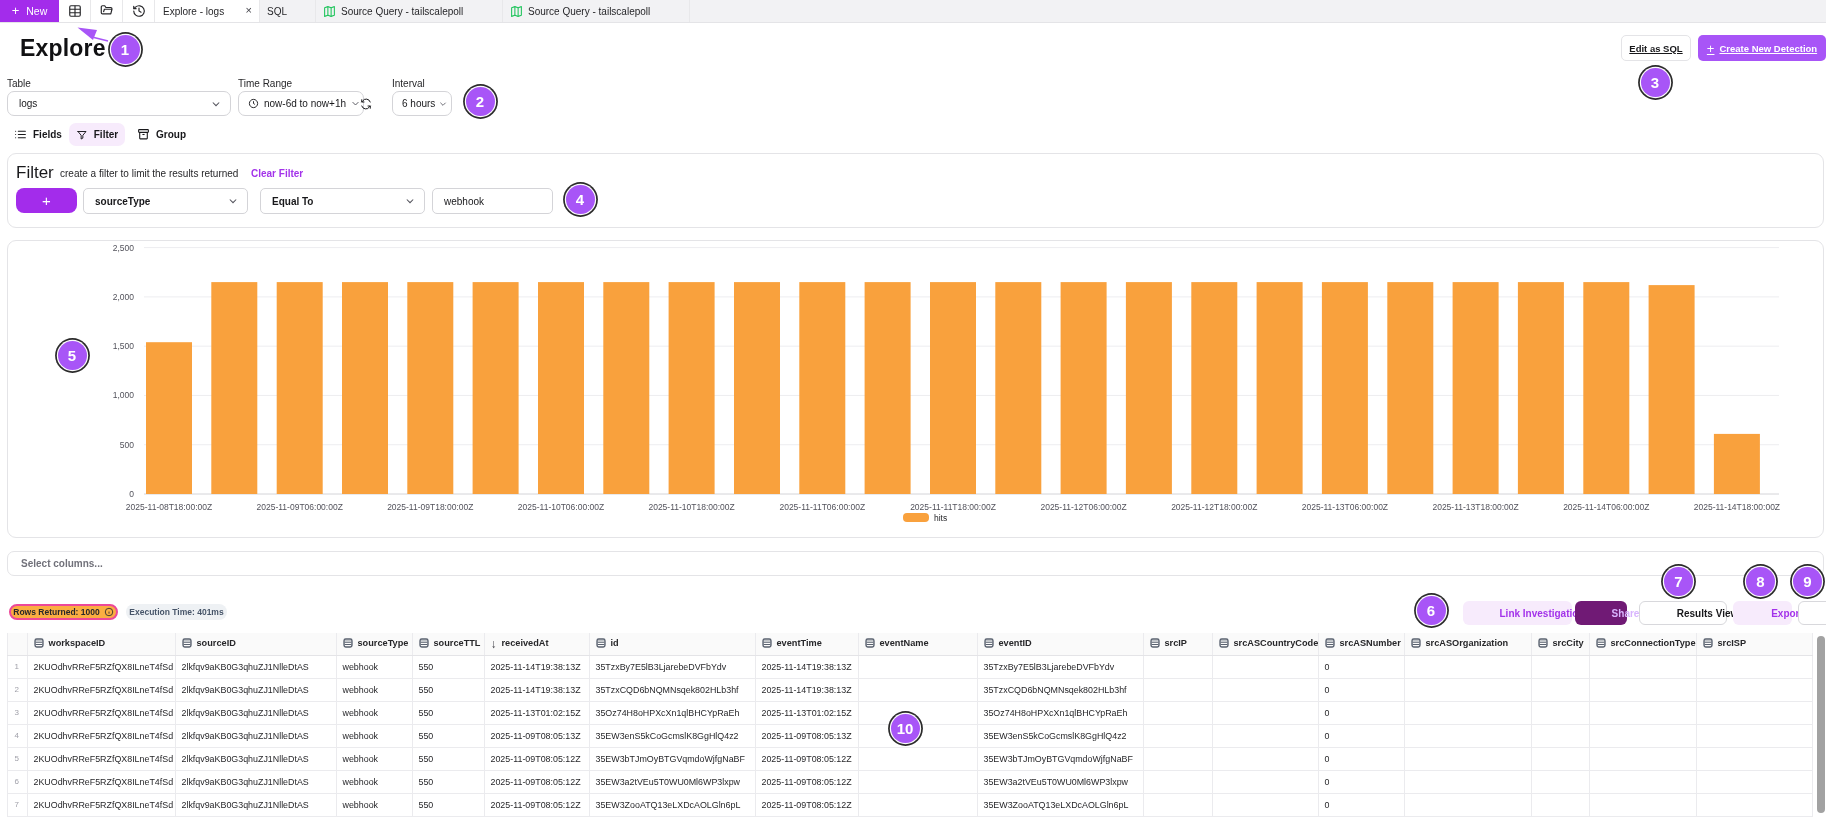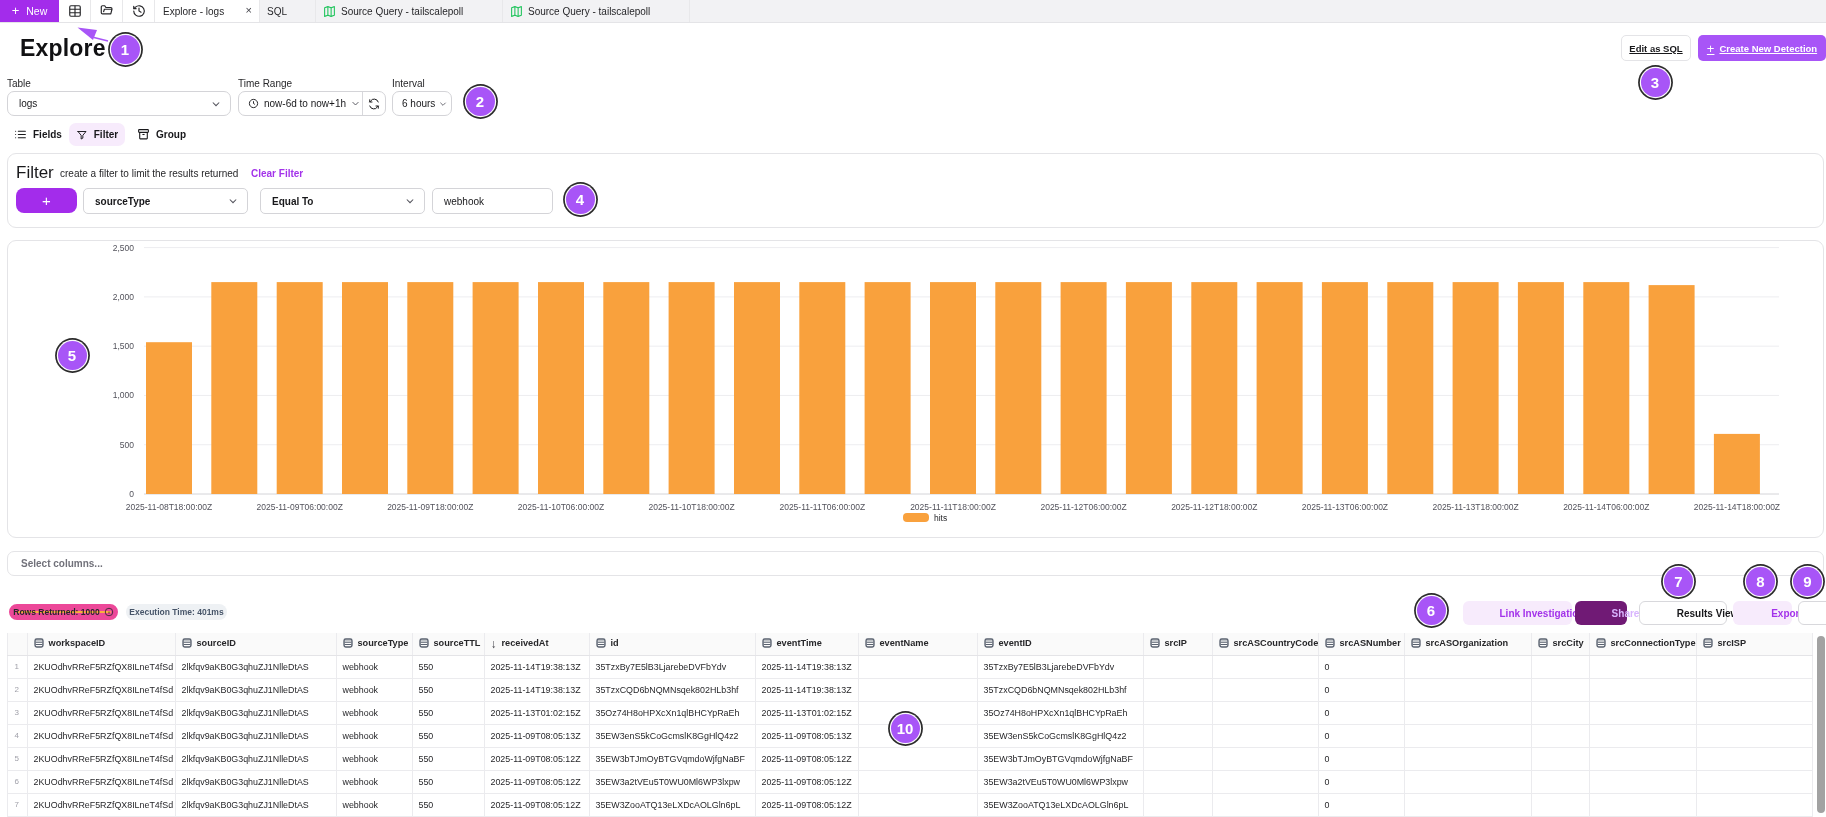--- a/index.html
+++ b/index.html
@@ -99,21 +99,21 @@
       <span>Create New Detection</span>
     </div>
 
   <div class="lbl" style="left:7px;top:78px;">Table</div>
   <div class="ctl" style="left:7px;width:224px;padding-left:11px;">logs
     <svg style="position:absolute;right:9px;" width="10" height="10" viewBox="0 0 24 24" fill="none" stroke="#52525b" stroke-width="2.5" stroke-linecap="round">
         <path d="M5 9l7 7 7-7"></path>
       </svg>
   </div>
   <div class="lbl" style="left:238px;top:78px;">Time Range</div>
-  <div class="ctl" style="left:238px;width:148px;padding-left:0;">
+  <div class="ctl" style="left:238px;width:126px;padding-left:0;">
     <div style="display:flex;align-items:center;gap:5px;padding-left:9px;width:123px;">
       <svg width="11" height="11" viewBox="0 0 24 24" fill="none" stroke="#18181b" stroke-width="2">
           <circle cx="12" cy="12" r="9"></circle>
           <path d="M12 7v5l3 2"></path>
         </svg>
       now-6d to now+1h
       <svg width="9" height="9" viewBox="0 0 24 24" fill="none" stroke="#52525b" stroke-width="2.5" stroke-linecap="round">
           <path d="M5 9l7 7 7-7"></path>
         </svg>
     </div>
@@ -223,21 +223,21 @@
       <text x="1337.9" y="269.5" text-anchor="middle" font-size="8.5" fill="#52525b">2025-11-13T06:00:00Z</text>
       <text x="1468.6" y="269.5" text-anchor="middle" font-size="8.5" fill="#52525b">2025-11-13T18:00:00Z</text>
       <text x="1599.3" y="269.5" text-anchor="middle" font-size="8.5" fill="#52525b">2025-11-14T06:00:00Z</text>
       <text x="1729.9" y="269.5" text-anchor="middle" font-size="8.5" fill="#52525b">2025-11-14T18:00:00Z</text>
       <rect x="896" y="273" width="26" height="9" rx="4" fill="#f9a13d"></rect>
       <text x="927" y="281" font-size="8.5" fill="#27272a">hits</text>
     </svg>
 
   <div class="abs" style="left:7px;top:551px;width:1817px;height:25px;border:1px solid #e4e4e7;border-radius:7px;display:flex;align-items:center;padding-left:13px;font-size:10px;font-weight:bold;color:#71717a;">Select columns...</div>
 
-  <div class="pill" style="left:9px;width:109px;background:#fbad41;border:7px solid #ec4899;color:#27272a;padding:0 7px;gap:4px;justify-content:center;">Rows Returned: 1000
+  <div class="pill" style="left:9px;width:109px;background:#fbad41;border:2px solid #ec4899;color:#27272a;padding:0 7px;gap:4px;justify-content:center;">Rows Returned: 1000
     <svg style="flex:none;" width="10" height="10" viewBox="0 0 24 24" fill="none" stroke="#27272a" stroke-width="2">
         <circle cx="12" cy="12" r="9"></circle>
         <path d="M12 11v5M12 8h.01"></path>
       </svg>
   </div>
   <div class="pill" style="left:126px;width:101px;background:#eef1f4;color:#475569;justify-content:center;">Execution Time: 401ms</div>
 
   <div class="tbtn" style="left:1463px;width:109px;background:#f7ebfc;color:#a333ea;">
     <svg width="12" height="12" viewBox="0 0 24 24" fill="none" stroke="#a333ea" stroke-width="2" stroke-linecap="round">
         <path d="M10 13a5 5 0 0 0 7.5.5l3-3a5 5 0 0 0-7-7l-1.7 1.7"></path>

